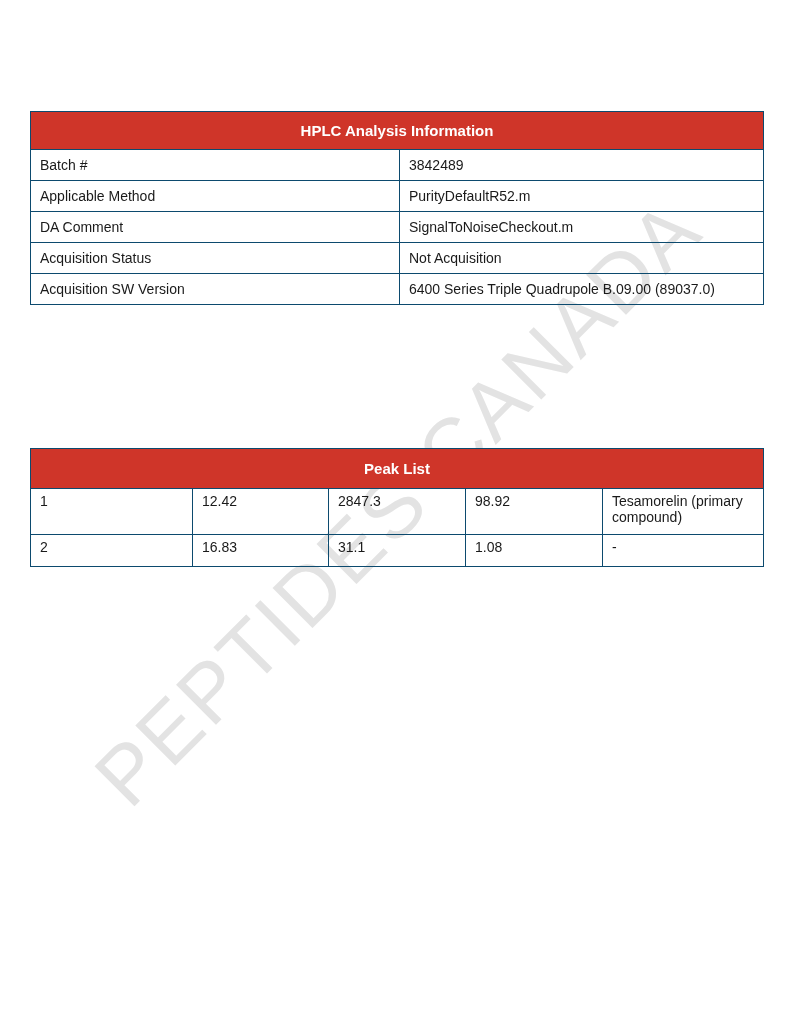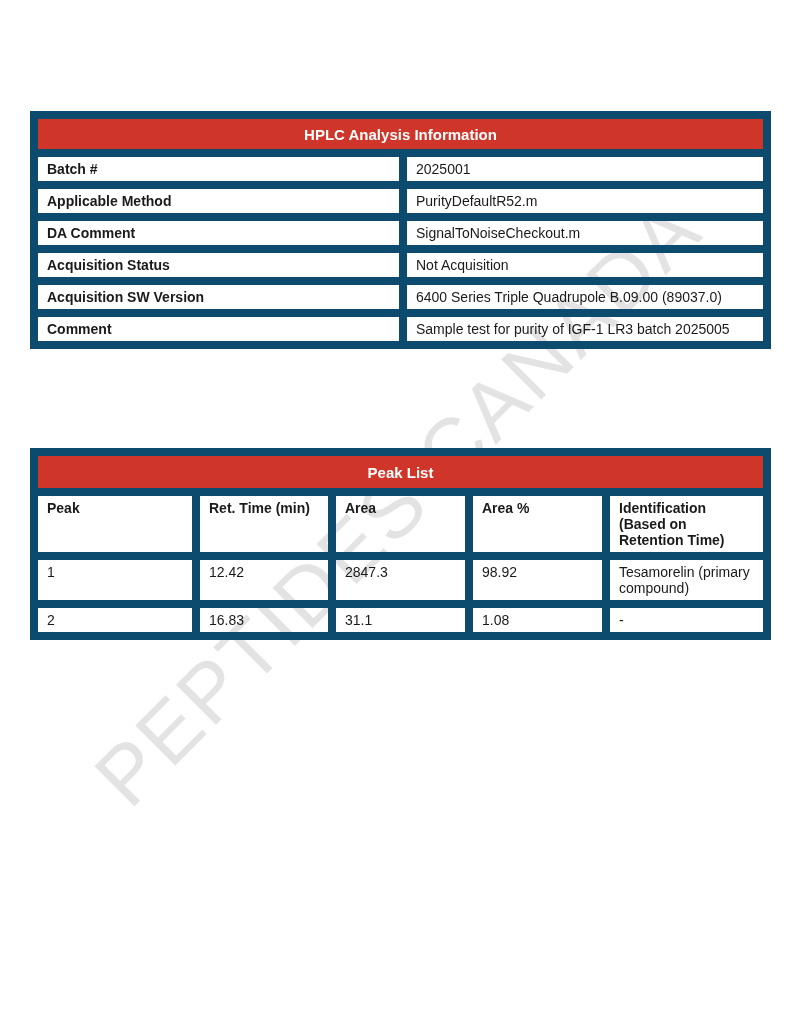--- a/index.html
+++ b/index.html
@@ -30,37 +30,37 @@
   .tbl {
     position: absolute;
     left: 30px;
     width: 733px;
     border-collapse: collapse;
     table-layout: fixed;
     z-index: 1;
     background: transparent;
   }
   .tbl th, .tbl td {
-    border: 8px solid #0c4a6e;
+    border: 1px solid #0c4a6e;
     font-size: 14px;
     padding: 4px 9px;
     overflow: hidden;
   }
   .tbl .title-band {
     background: #cf3529;
     color: #ffffff;
     font-weight: bold;
     font-size: 15px;
     text-align: center;
     padding: 0;
   }
   #analysis-table { top: 111px; }
   #analysis-table .title-band { height: 38px; }
   #analysis-table td { height: 31px; vertical-align: middle; }
-  #analysis-table td.lbl { font-weight: bold; }
+  #analysis-table td.lbl { font-weight: normal; }
   #peak-table { top: 448px; }
   #peak-table .title-band { height: 40px; }
   #peak-table th.col-hdr {
     text-align: left;
     font-weight: bold;
     vertical-align: top;
     height: 47px;
     background: transparent;
   }
   #peak-table td { vertical-align: top; }
@@ -80,63 +80,52 @@
         <col style="width:364px">
       </colgroup>
     <thead>
       <tr>
         <th class="title-band" colspan="2">HPLC Analysis Information</th>
       </tr>
     </thead>
     <tbody>
       <tr>
         <td class="lbl">Batch #</td>
-        <td>2025001</td>
+        <td>3842489</td>
       </tr>
       <tr>
         <td class="lbl">Applicable Method</td>
         <td>PurityDefaultR52.m</td>
       </tr>
       <tr>
         <td class="lbl">DA Comment</td>
         <td>SignalToNoiseCheckout.m</td>
       </tr>
       <tr>
         <td class="lbl">Acquisition Status</td>
         <td>Not Acquisition</td>
       </tr>
       <tr>
         <td class="lbl">Acquisition SW Version</td>
         <td>6400 Series Triple Quadrupole B.09.00 (89037.0)</td>
       </tr>
-      <tr>
-        <td class="lbl">Comment</td>
-        <td>Sample test for purity of IGF-1 LR3 batch 2025005</td>
-      </tr>
     </tbody>
   </table>
 
   <table class="tbl" id="peak-table">
     <colgroup>
       <col style="width:162px">
         <col style="width:136px">
         <col style="width:137px">
         <col style="width:137px">
         <col style="width:161px">
     </colgroup>
     <thead>
       <tr>
         <th class="title-band" colspan="5">Peak List</th>
-      </tr>
-      <tr>
-        <th class="col-hdr">Peak</th>
-        <th class="col-hdr">Ret. Time (min)</th>
-        <th class="col-hdr">Area</th>
-        <th class="col-hdr">Area %</th>
-        <th class="col-hdr">Identification (Based on Retention Time)</th>
       </tr>
     </thead>
     <tbody>
       <tr class="peak-row-1">
         <td>1</td>
         <td>12.42</td>
         <td>2847.3</td>
         <td>98.92</td>
         <td>Tesamorelin (primary compound)</td>
       </tr>

